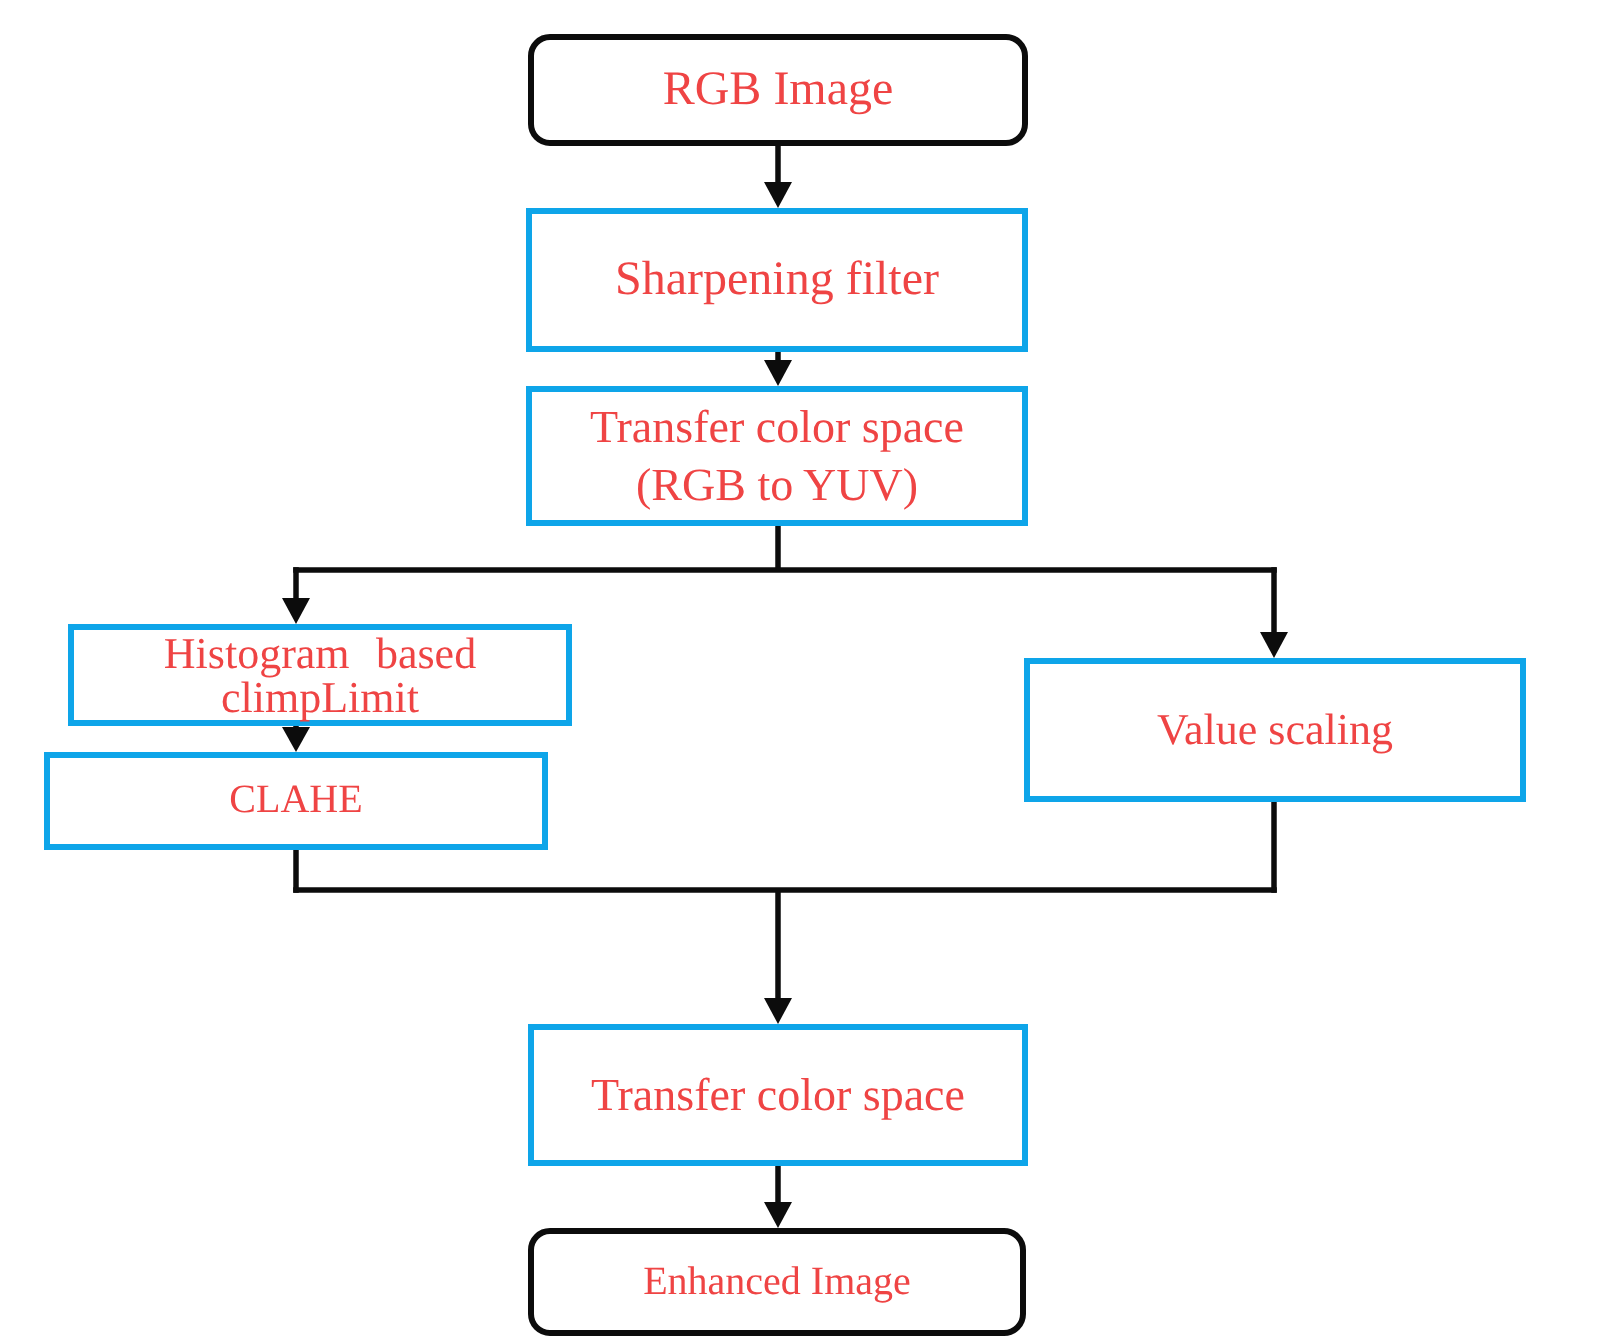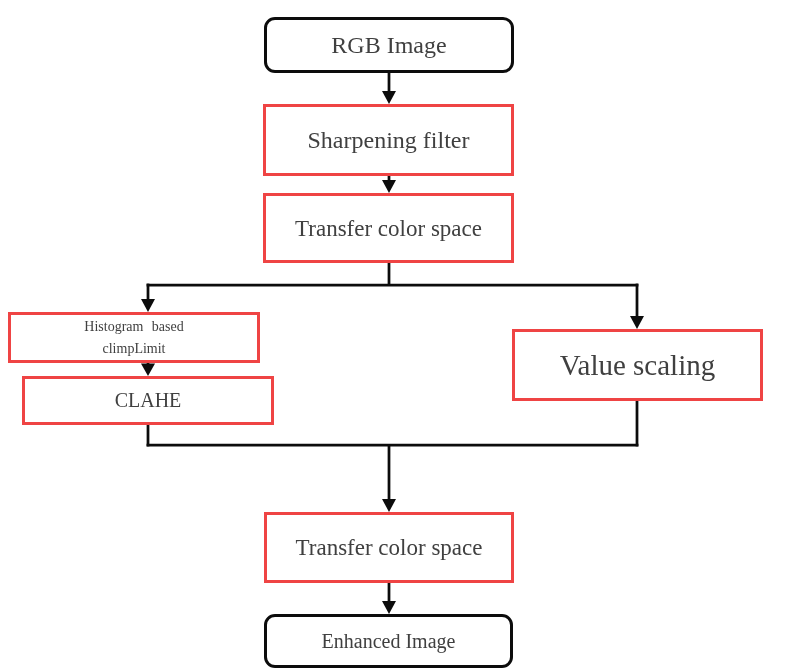--- a/index.html
+++ b/index.html
@@ -2,46 +2,46 @@
 <html><head>
 <meta charset="utf-8">
 <style>
   html, body { margin: 0; padding: 0; background: #ffffff; }
   #canvas {
     position: relative;
     width: 800px;
     height: 668px;
     background: #ffffff;
     font-family: "Liberation Serif", "DejaVu Serif", serif;
-    color: #404040;
+    color: #ef4444;
     overflow: hidden;
   }
   .node {
     position: absolute;
     box-sizing: border-box;
     background: #ffffff;
     display: flex;
     flex-direction: column;
     align-items: center;
     justify-content: center;
     text-align: center;
     z-index: 2;
   }
   .node .line { display: block; white-space: nowrap; }
-  .process  { border: 3px solid #ef4444; }
+  .process  { border: 3px solid #0ea5e9; }
   .terminal { border: 3px solid #0c0c0c; border-radius: 11px; }
 
   
   .n-rgb      { left: 264px; top: 17px;  width: 250px; height: 56px; font-size: 24px; }
   .n-sharp    { left: 263px; top: 104px; width: 251px; height: 72px; font-size: 24px; }
   .n-t1       { left: 263px; top: 193px; width: 251px; height: 70px; font-size: 23px; line-height: 29px; }
-  .n-hist     { left: 8px;  top: 312px; width: 252px; height: 51px; font-size: 14px; line-height: 22px; align-items: center; }
+  .n-hist     { left: 34px;  top: 312px; width: 252px; height: 51px; font-size: 22px; line-height: 22px; align-items: center; }
   .n-hist .line-0 { word-spacing: 0.35em; }
   .n-clahe    { left: 22px;  top: 376px; width: 252px; height: 49px; font-size: 20px; line-height: 23px; }
-  .n-value    { left: 512px; top: 329px; width: 251px; height: 72px; font-size: 29px; line-height: 30px; }
+  .n-value    { left: 512px; top: 329px; width: 251px; height: 72px; font-size: 22px; line-height: 30px; }
   .n-t2       { left: 264px; top: 512px; width: 250px; height: 71px; font-size: 23px; line-height: 29px; }
   .n-enh      { left: 264px; top: 614px; width: 249px; height: 54px; font-size: 20px; }
 
   #connectors {
     position: absolute;
     left: 0; top: 0;
     width: 800px; height: 671px;
     z-index: 1;
   }
   #connectors path { stroke: #0c0c0c; stroke-width: 2.75; fill: none; }
@@ -88,20 +88,21 @@
   <div class="node terminal n-rgb">
     <span class="line line-0">RGB Image</span>
   </div>
 
   <div class="node process n-sharp">
     <span class="line line-0">Sharpening filter</span>
   </div>
 
   <div class="node process n-t1">
     <span class="line line-0">Transfer color space</span>
+    <span class="line line-1">(RGB to YUV)</span>
   </div>
 
   <div class="node process n-hist">
     <span class="line line-0">Histogram based</span>
     <span class="line line-1">climpLimit</span>
   </div>
 
   <div class="node process n-clahe">
     <span class="line line-0">CLAHE</span>
   </div>

